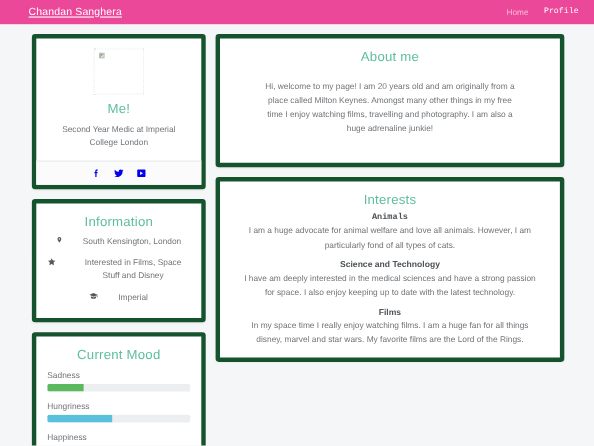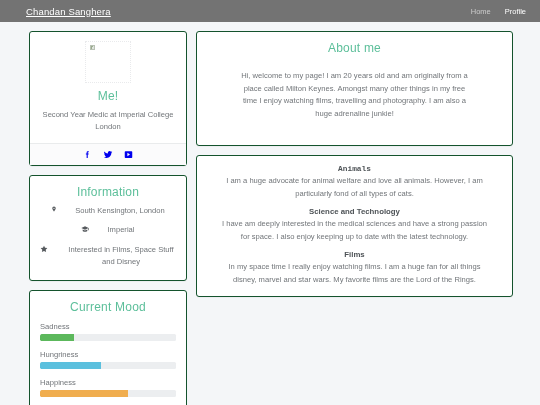--- a/index.html
+++ b/index.html
@@ -12,21 +12,21 @@
     background: #f4f6f8;
     font-family: "Liberation Sans", sans-serif;
     font-size: 11px;
     color: #6d7278;
     overflow: hidden;
   }
 
   
   .navbar {
     height: 22px;
-    background: #737373;
+    background: #ec4899;
     display: flex;
     align-items: center;
     justify-content: space-between;
     padding: 0 14px 0 26px;
     box-sizing: border-box;
   }
   .brand {
     color: #ffffff;
     font-size: 9.5px;
     letter-spacing: .15px;
@@ -36,21 +36,21 @@
     display: flex;
     align-items: center;
     gap: 14px;
   }
   .nav-link {
     font-size: 7.5px;
     color: rgba(255,255,255,.62);
     text-decoration: none;
     white-space: nowrap;
   }
-  .nav-link.active { color: #ffffff; }
+  .nav-link.active { color: #ffffff; font-family: Liberation Mono, monospace; }
 
   
   .page {
     display: flex;
     gap: 9px;
     padding: 9px 27px 0 29px;
     box-sizing: border-box;
     align-items: flex-start;
   }
   .col-left {
@@ -63,21 +63,21 @@
   .col-right {
     flex: 1 1 auto;
     display: flex;
     flex-direction: column;
     gap: 9px;
   }
 
   
   .card {
     background: #ffffff;
-    border: 1px solid #14532d;
+    border: 4px solid #14532d;
     border-radius: 3px;
     box-shadow: 0 1px 1px rgba(0,0,0,.035);
   }
   .card-body { padding: 9px 10px 10px 10px; }
   .card-footer {
     border-top: 1px solid #e9ebec;
     background: #fbfbfc;
     padding: 6px 10px;
     text-align: center;
   }
@@ -260,33 +260,33 @@
             <svg width="6" height="8" viewBox="0 0 24 24" fill="currentColor">
                 <path d="M12 2a7 7 0 0 0-7 7c0 5.2 7 13 7 13s7-7.8 7-13a7 7 0 0 0-7-7zm0 9.5A2.5 2.5 0 1 1 12 6.5a2.5 2.5 0 0 1 0 5z"></path>
               </svg>
           </span>
           <span class="info-text">South Kensington, London</span>
         </div>
 
         <div class="info-row">
           <span class="ico">
             <svg width="8" height="8" viewBox="0 0 24 24" fill="currentColor">
-                <path d="M12 4 1 9l11 5 9-4.1V16h2V9L12 4zM5 13.2V17c0 1.7 3.1 3 7 3s7-1.3 7-3v-3.8l-7 3.2-7-3.2z"></path>
+                <path d="m12 2 3.1 6.3 7 1-5 4.9 1.2 6.9-6.3-3.3-6.3 3.3L6.9 14.2l-5-4.9 7-1L12 2z"></path>
               </svg>
           </span>
-          <span class="info-text">Imperial</span>
+          <span class="info-text">Interested in Films, Space Stuff and Disney</span>
         </div>
 
         <div class="info-row">
           <span class="ico">
             <svg width="8" height="8" viewBox="0 0 24 24" fill="currentColor">
-                <path d="m12 2 3.1 6.3 7 1-5 4.9 1.2 6.9-6.3-3.3-6.3 3.3L6.9 14.2l-5-4.9 7-1L12 2z"></path>
+                <path d="M12 4 1 9l11 5 9-4.1V16h2V9L12 4zM5 13.2V17c0 1.7 3.1 3 7 3s7-1.3 7-3v-3.8l-7 3.2-7-3.2z"></path>
               </svg>
           </span>
-          <span class="info-text">Interested in Films, Space Stuff and Disney</span>
+          <span class="info-text">Imperial</span>
         </div>
       </div>
     </div>
 
     <div class="card">
       <div class="card-body">
         <h2 class="heading left">Current Mood</h2>
 
         <p class="mood-label">Sadness</p>
         <div class="bar-track">
@@ -311,20 +311,21 @@
 
     <div class="card">
       <div class="card-body">
         <h2 class="heading">About me</h2>
         <p class="para about-body">Hi, welcome to my page! I am 20 years old and am originally from a place called Milton Keynes. Amongst many other things in my free time I enjoy watching films, travelling and photography. I am also a huge adrenaline junkie!</p>
       </div>
     </div>
 
     <div class="card">
       <div class="card-body">
+        <h2 class="heading">Interests</h2>
         <div class="interests-inner">
 
           <div class="interest-title first">Animals</div>
           <p class="interest-body">I am a huge advocate for animal welfare and love all animals. However, I am particularly fond of all types of cats.</p>
 
           <div class="interest-title">Science and Technology</div>
           <p class="interest-body">I have am deeply interested in the medical sciences and have a strong passion for space. I also enjoy keeping up to date with the latest technology.</p>
 
           <div class="interest-title">Films</div>
           <p class="interest-body">In my space time I really enjoy watching films. I am a huge fan for all things disney, marvel and star wars. My favorite films are the Lord of the Rings.</p>

